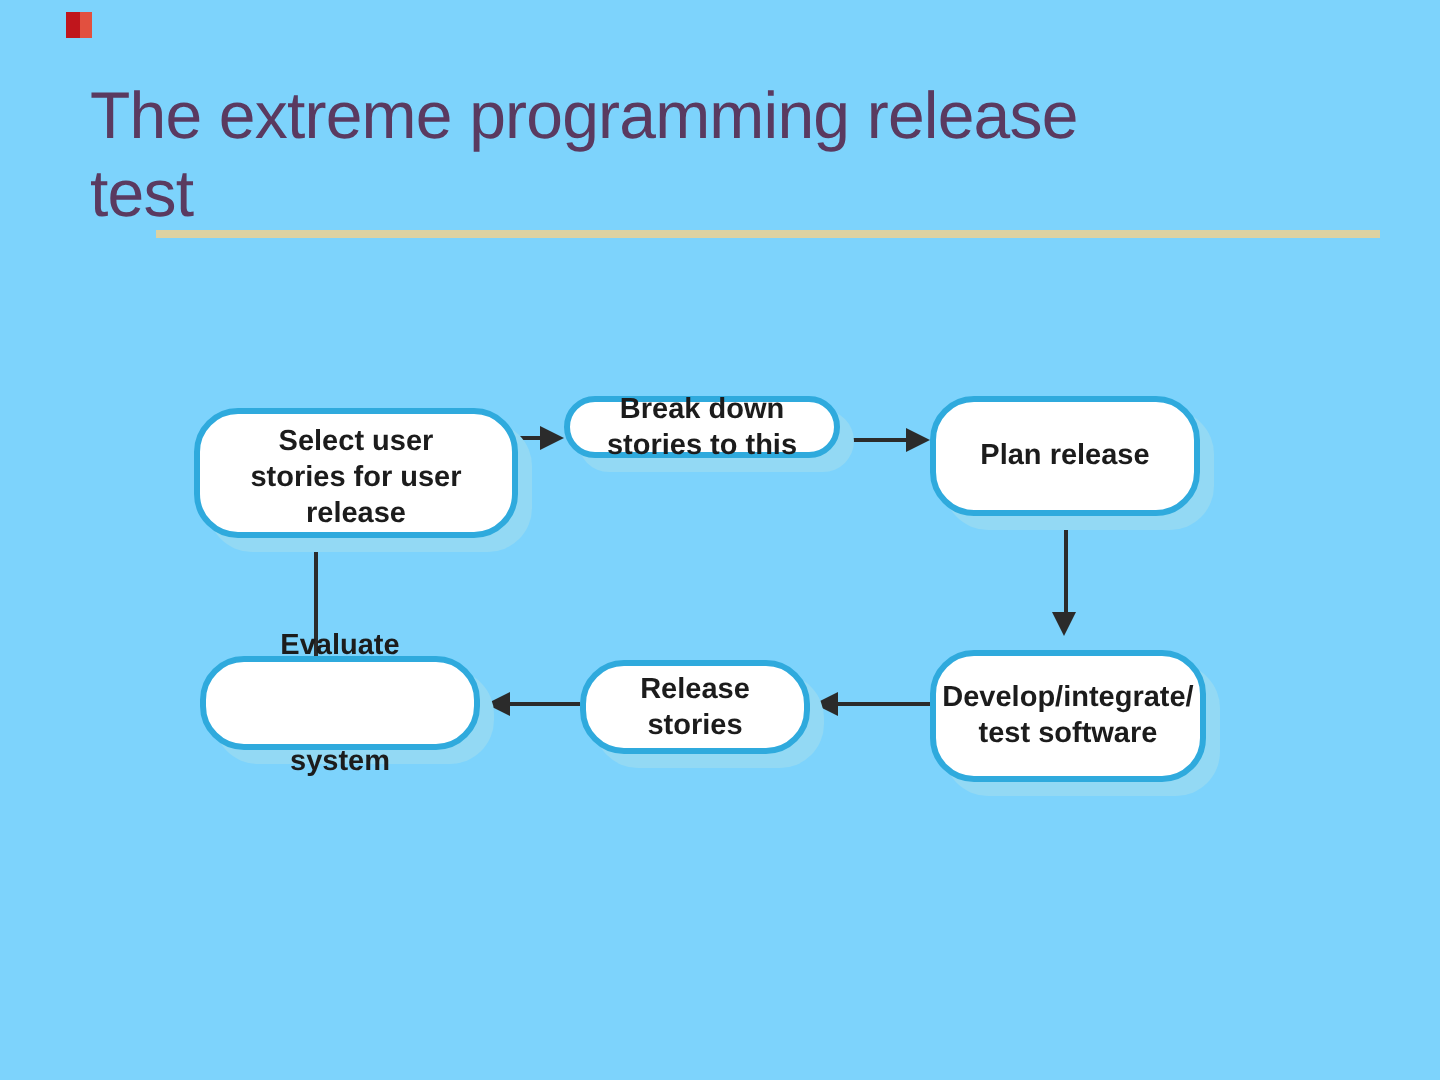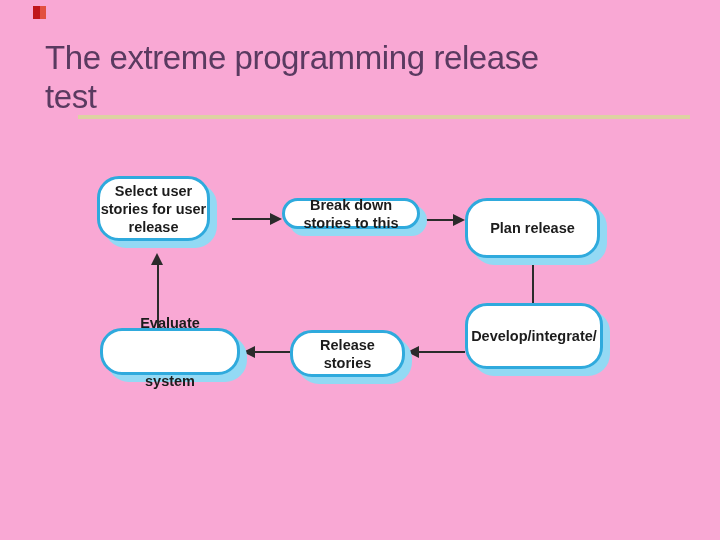--- a/index.html
+++ b/index.html
@@ -1,19 +1,19 @@
 <!DOCTYPE html>
 <html><head>
 <meta charset="utf-8">
 <style>
   html,body{margin:0;padding:0;background:#ffffff;}
   #slide{
     position:relative;
     width:720px;height:540px;
-    background:#f9a8d4;
+    background:#7dd3fc;
     font-family:"Liberation Sans",sans-serif;
     overflow:hidden;
   }
   
   #accent{
     position:absolute;left:33px;top:6px;width:13px;height:13px;
     background:linear-gradient(90deg,#c0151c 0%,#c0151c 55%,#e2503f 55%,#e2503f 100%);
   }
   
   #title{
@@ -32,24 +32,24 @@
     background:#ffffff;
     border:3px solid #2faadd;
     border-radius:22px;
     box-shadow:7px 7px 0 0 #93d9f4;
     display:flex;flex-direction:column;align-items:center;justify-content:center;
     text-align:center;
     color:#1c1c1c;font-weight:bold;font-size:14.5px;line-height:18px;
     z-index:3;
   }
   .node .ln{white-space:nowrap;}
-  #b1{left:97px;top:176px;width:113px;height:65px;}
+  #b1{left:97px;top:204px;width:162px;height:65px;justify-content:flex-end;}
   #b2{left:282px;top:198px;width:138px;height:31px;}
   #b3{left:465px;top:198px;width:135px;height:60px;}
-  #b4{left:465px;top:303px;width:138px;height:66px;}
+  #b4{left:465px;top:325px;width:138px;height:66px;}
   #b5{left:290px;top:330px;width:115px;height:47px;}
   #b6{left:100px;top:328px;width:140px;height:47px;gap:40px;}
   
   .hline{position:absolute;height:2px;background:#2b2b2b;z-index:2;}
   .vline{position:absolute;width:2px;background:#2b2b2b;z-index:2;}
   .head{position:absolute;width:0;height:0;z-index:2;}
   .head.right{border-top:6px solid transparent;border-bottom:6px solid transparent;border-left:12px solid #2b2b2b;}
   .head.left{border-top:6px solid transparent;border-bottom:6px solid transparent;border-right:12px solid #2b2b2b;}
   .head.down{border-left:6px solid transparent;border-right:6px solid transparent;border-top:12px solid #2b2b2b;}
   .head.up{border-left:6px solid transparent;border-right:6px solid transparent;border-bottom:12px solid #2b2b2b;}
@@ -77,20 +77,21 @@
     <div class="ln">Break down</div>
     <div class="ln">stories to this</div>
   </div>
 
   <div class="node" id="b3">
     <div class="ln">Plan release</div>
   </div>
 
   <div class="node" id="b4">
     <div class="ln">Develop/integrate/</div>
+    <div class="ln">test software</div>
   </div>
 
   <div class="node" id="b5">
     <div class="ln">Release</div>
     <div class="ln">stories</div>
   </div>
 
   <div class="node" id="b6">
     <div class="ln">Evaluate</div>
     <div class="ln">system</div>

